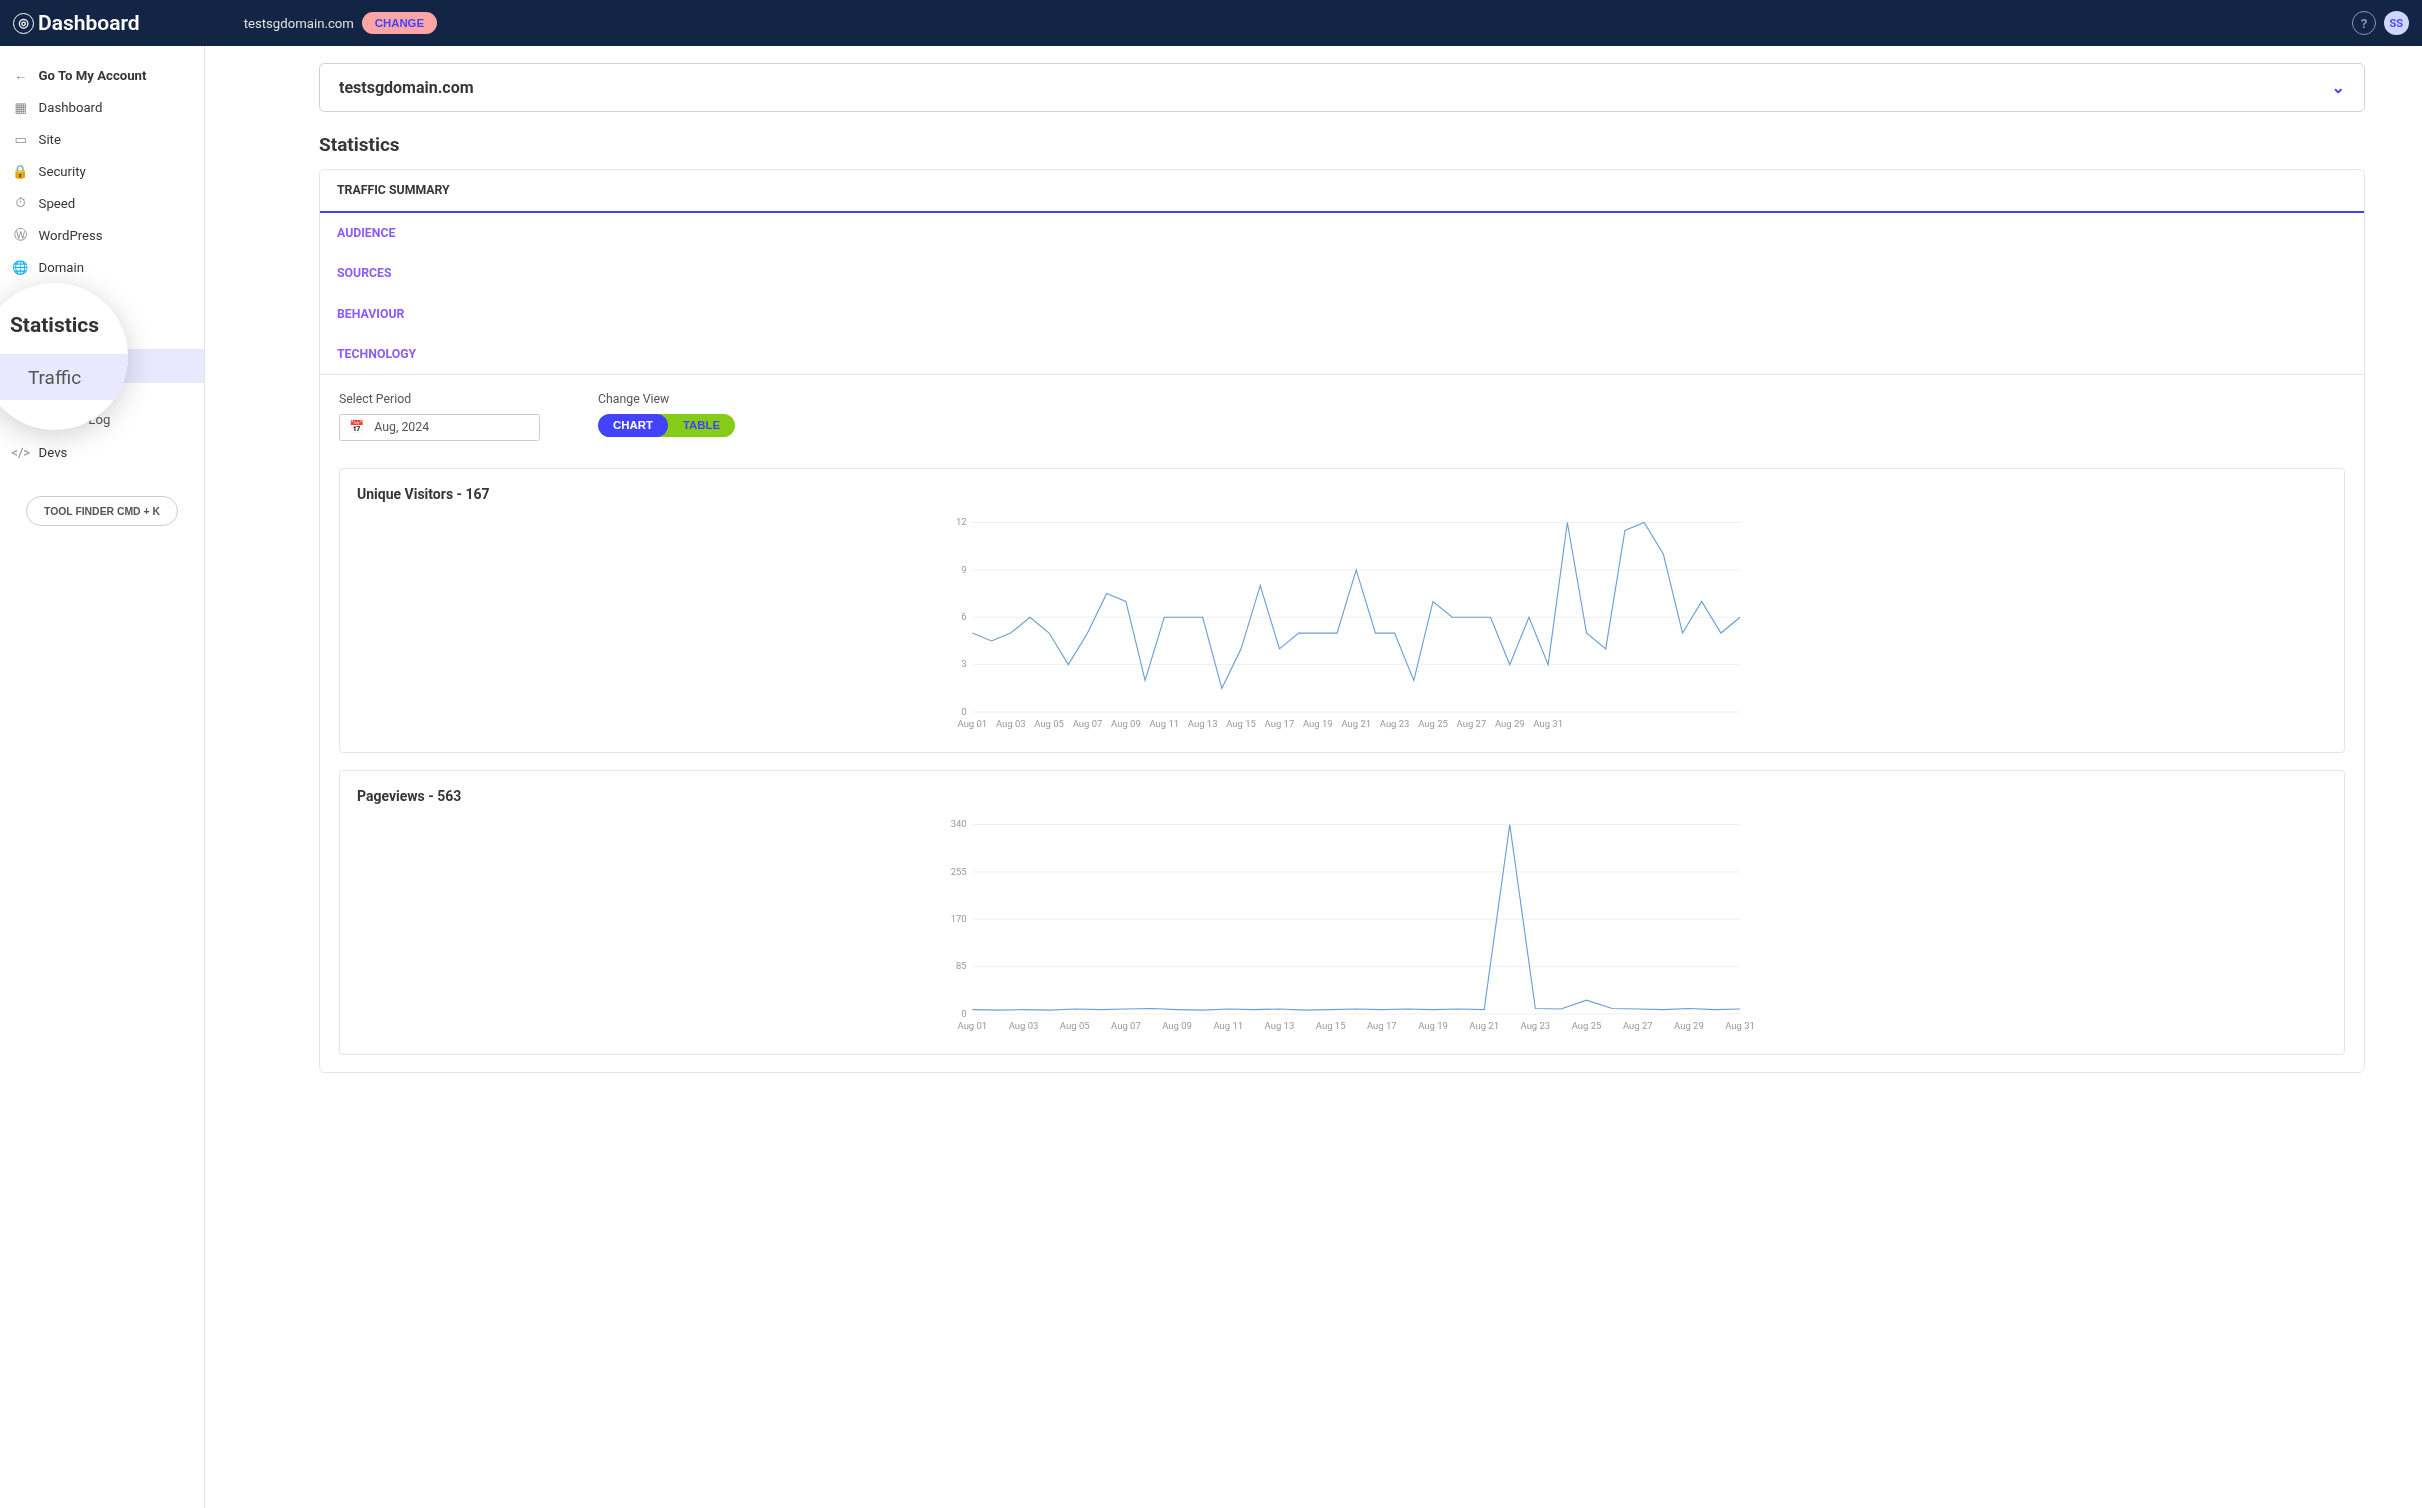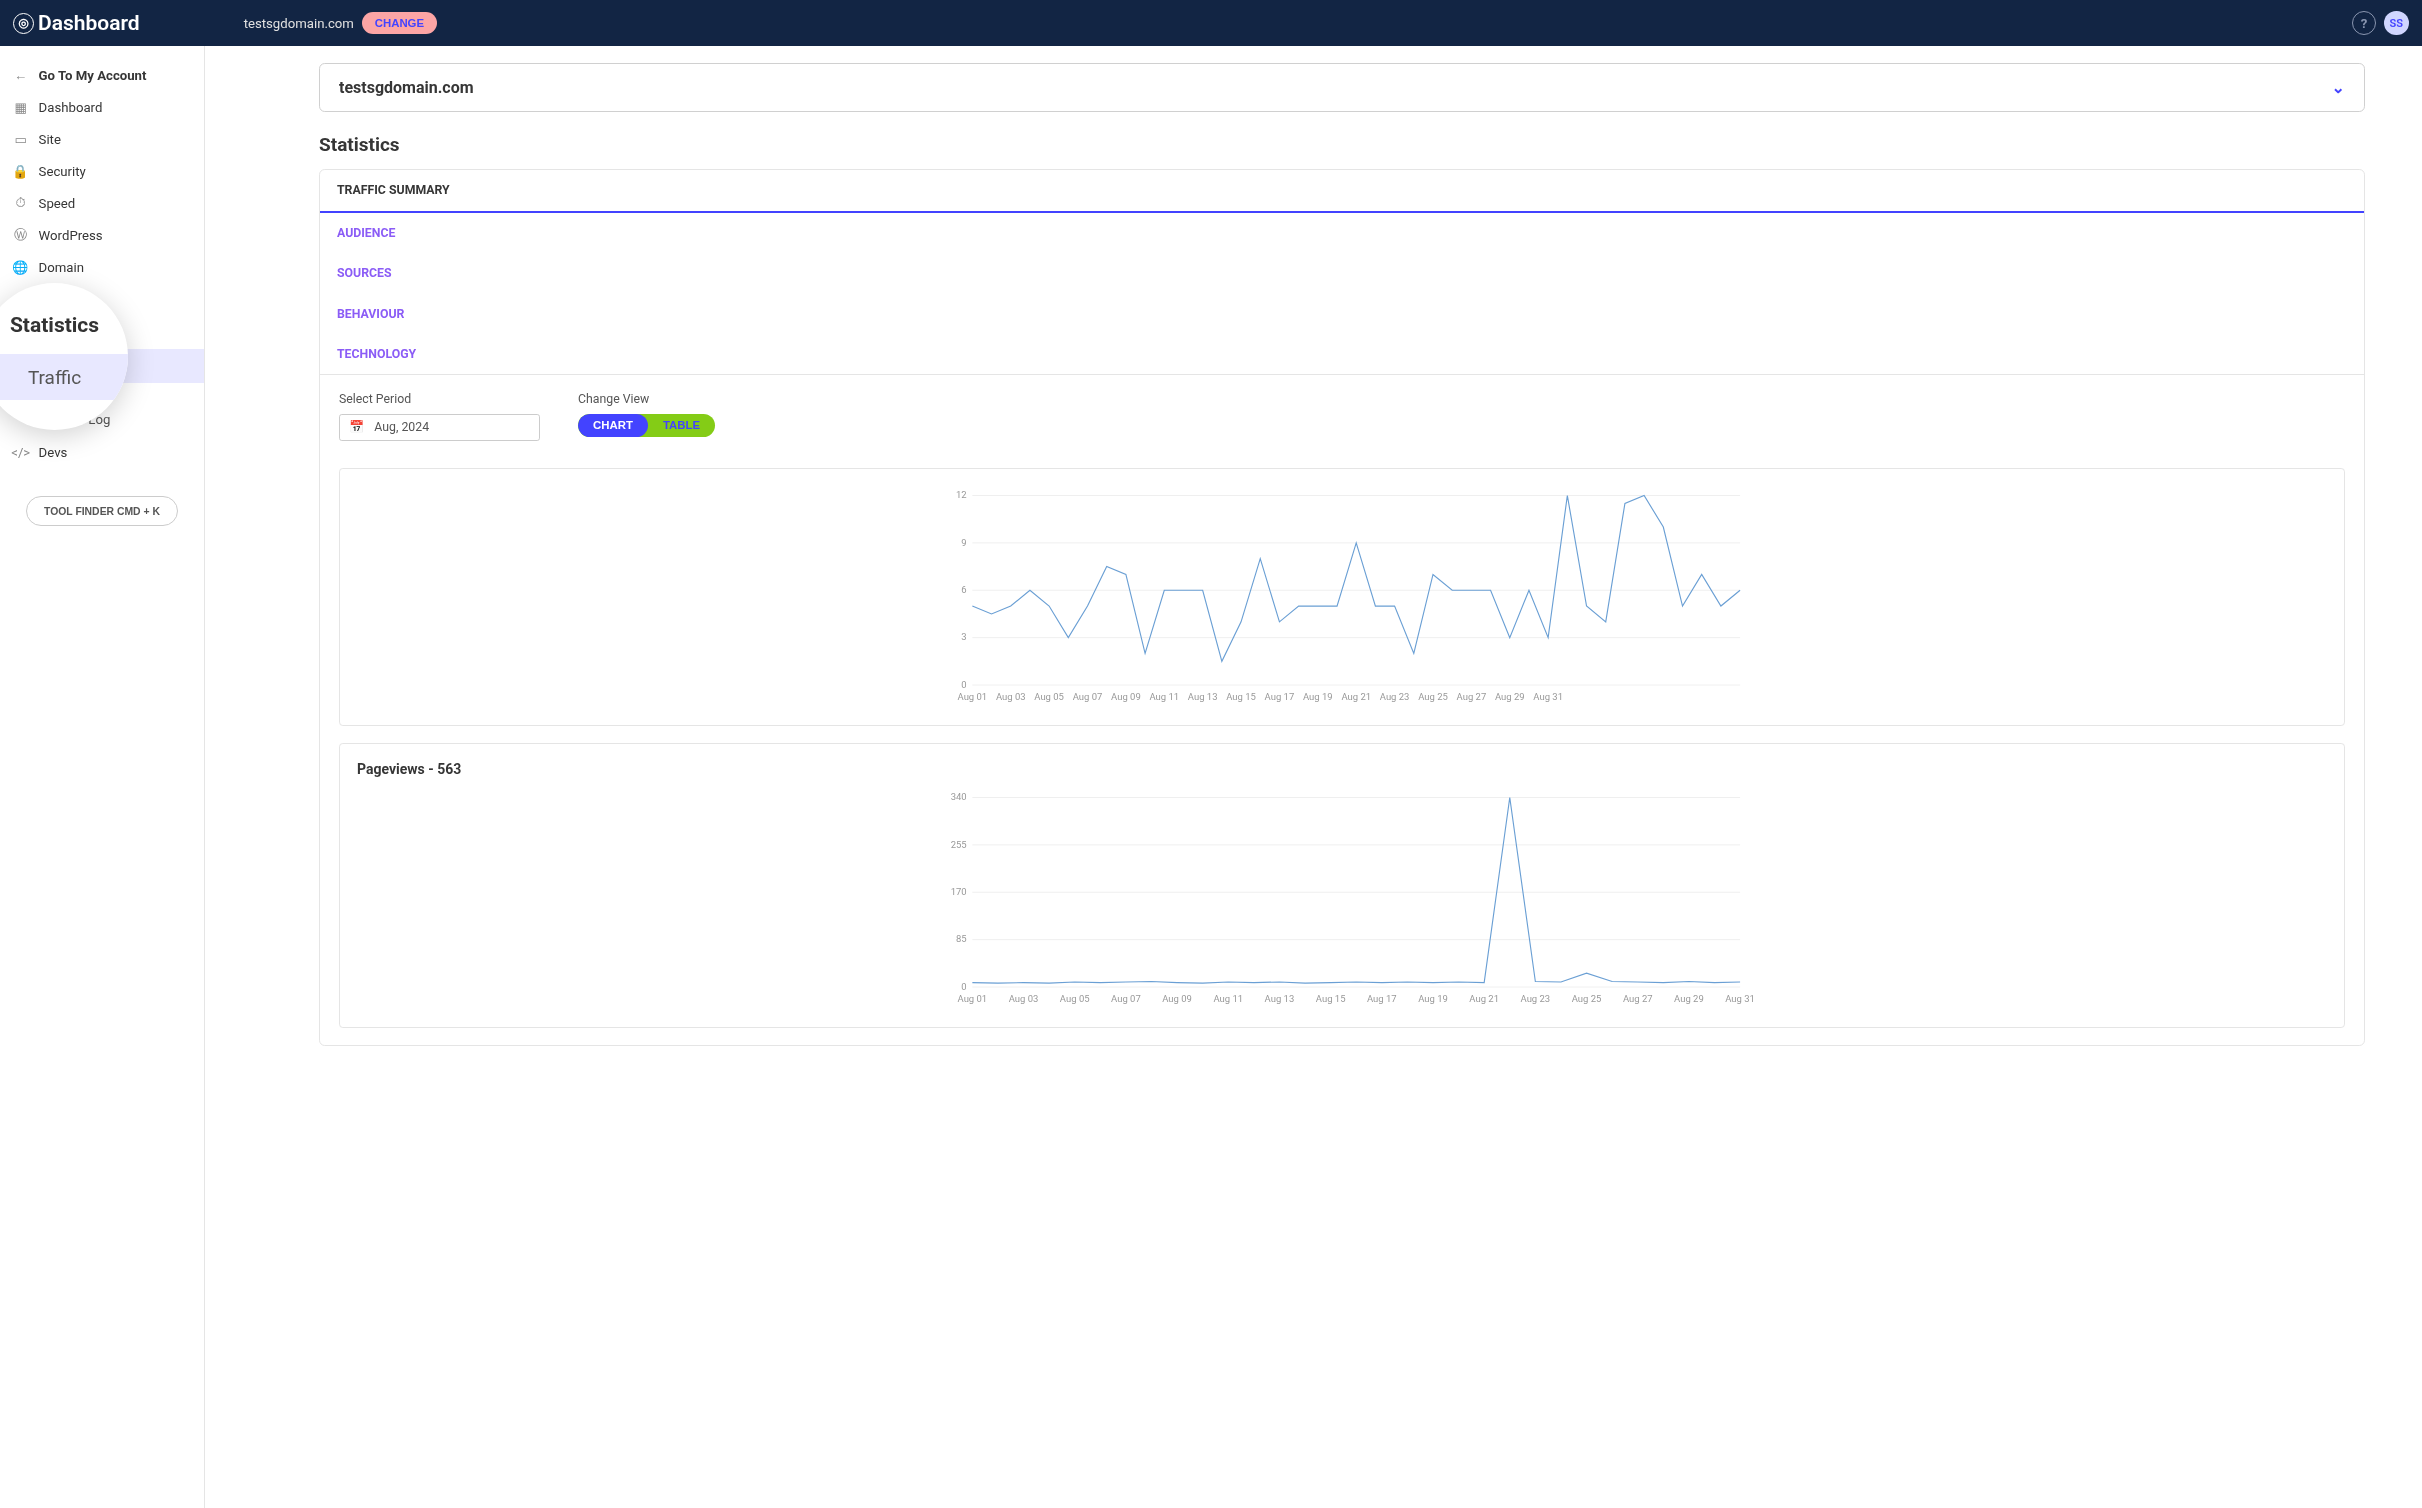--- a/index.html
+++ b/index.html
@@ -32,21 +32,21 @@
   .domain-select { border: 0.9px solid #d0d0d0; border-radius: 5.7px; padding: 14px 19px; display: flex; justify-content: space-between; align-items: center; font-size: 16px; font-weight: 700; color: #363636; cursor: pointer; margin-bottom: 21px; }
   .chev { color: #4343ff; }
 
   h2.page-title { font-size: 19px; font-weight: 700; margin-bottom: 13.2px; }
 
   .tab-card { border: 0.9px solid #e5e5e5; border-radius: 5.7px; }
   .tabs { display: flex; border-bottom: 0.9px solid #e5e5e5; flex-direction: column; }
   .tab { padding: 13.2px 17px; font-size: 12.3px; font-weight: 700; color: #8b5cf6; cursor: pointer; }
   .tab.active { color: #363636; border-bottom: 2.8px solid #4343ff; }
 
-  .controls { display: flex; gap: 38px; padding: 17px 19px 9.5px; }
+  .controls { display: flex; gap: 58px; padding: 17px 19px 9.5px; }
   .ctrl-label { font-size: 12.3px; color: #555; margin-bottom: 7.6px; }
   .period-input { border: 0.9px solid #ccc; border-radius: 2.8px; padding: 5.7px 9.5px; width: 201px; display: flex; align-items: center; gap: 9.5px; font-size: 12.3px; color: #555; cursor: pointer; }
   .view-toggle { display: flex; background: #84cc16; border-radius: 13.2px; overflow: hidden; }
   .view-btn { padding: 5.7px 15px; font-size: 11.4px; font-weight: 700; border: none; cursor: pointer; background: transparent; color: #4343ff; }
   .view-btn.active { background: #4343ff; color: #fff; border-radius: 13.2px; }
 
   .chart-box { border: 0.9px solid #e5e5e5; border-radius: 3.8px; margin: 17px 19px; padding: 17px; }
   .chart-title { font-size: 14px; font-weight: 700; margin-bottom: 11.4px; }
   .chart-svg { width: 100%; height: 218px; }
   .axis-text { font-size: 10px; fill: #999; }
@@ -147,20 +147,21 @@
         <div>
           <div class="ctrl-label">Change View</div>
           <div class="view-toggle">
             <button class="view-btn active">CHART</button>
             <button class="view-btn">TABLE</button>
           </div>
         </div>
       </div>
 
       <div class="chart-box">
+        <div class="chart-title">Unique Visitors - 167</div>
         <svg class="chart-svg" id="chart-0" viewBox="0 0 860 230">
             <line class="grid-line" x1="40" y1="210" x2="850" y2="210"></line>
             <text class="axis-text" x="34" y="213" text-anchor="end">0</text>
             <line class="grid-line" x1="40" y1="160" x2="850" y2="160"></line>
             <text class="axis-text" x="34" y="163" text-anchor="end">3</text>
             <line class="grid-line" x1="40" y1="110" x2="850" y2="110"></line>
             <text class="axis-text" x="34" y="113" text-anchor="end">6</text>
             <line class="grid-line" x1="40" y1="60" x2="850" y2="60"></line>
             <text class="axis-text" x="34" y="63" text-anchor="end">9</text>
             <line class="grid-line" x1="40" y1="10" x2="850" y2="10"></line>

